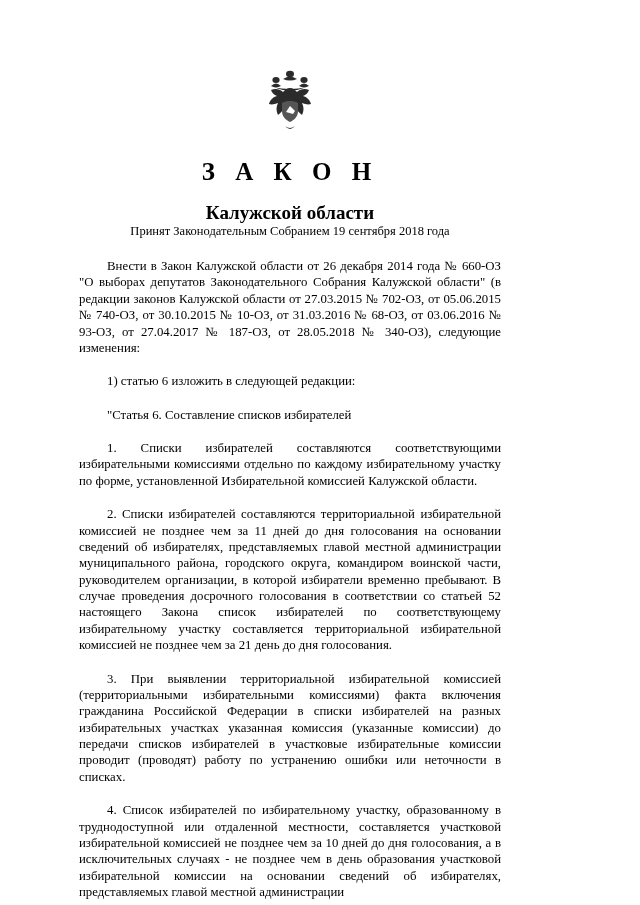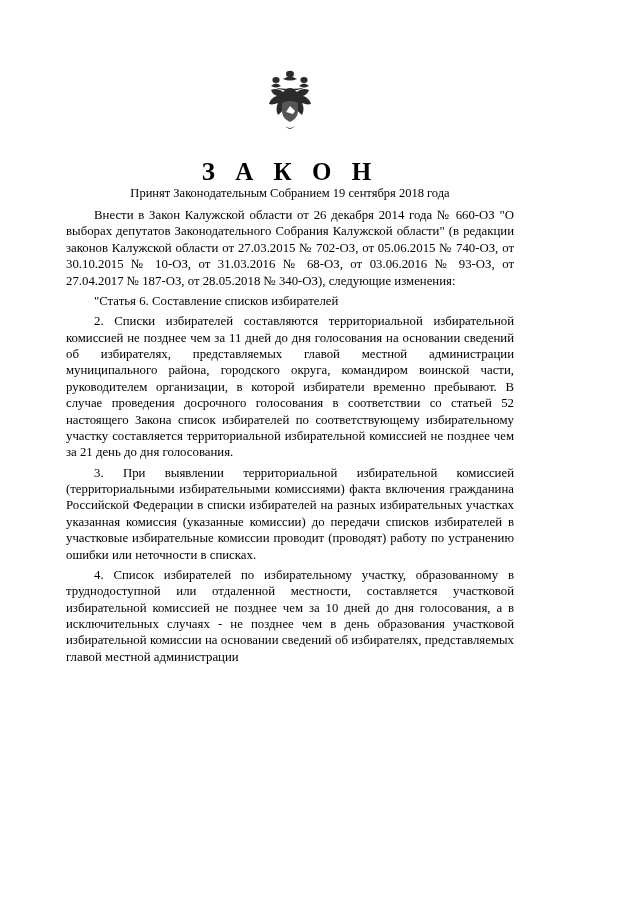--- a/index.html
+++ b/index.html
@@ -64,21 +64,21 @@
     font-size: 12.8px;
     font-weight: bold;
     margin-top: 36px;
     text-indent: 28px;
   }
   p.body-par {
     font-size: 12.8px;
     line-height: 1.28;
     text-align: justify;
     text-indent: 28px;
-    margin: 4px;
+    margin: 17px;
   }
   p.tight {
     margin-top: 0;
   }
   .spacer-sm { height: 2px; }
 </style>
 </head>
 <body>
 
 <div class="page">
@@ -115,26 +115,29 @@
 
         <path d="M27 33 c-5 0 -8 2 -8 2 v8 c0 6 4 9 8 11 c4 -2 8 -5 8 -11 v-8 s-3 -2 -8 -2 z" fill="#555"></path>
         <path d="M23 44 l4 -6 l5 5 l-2 3 z" fill="#fff"></path>
 
         <path d="M22 58 q5 4 10 0 q-5 6 -10 0 z"></path>
       </g>
     </svg>
   </div>
 
   <div class="doc-title">З А К О Н</div>
+  <div class="doc-subtitle">Калужской области</div>
 
 
   <div class="doc-adopted">Принят Законодательным Собранием 19 сентября 2018 года</div>
 
 
   <div class="spacer-sm"></div>
 
   <p class="body-par">Внести в Закон Калужской области от 26 декабря 2014 года № 660-ОЗ "О выборах депутатов Законодательного Собрания Калужской области" (в редакции законов Калужской области от 27.03.2015 № 702-ОЗ, от 05.06.2015 № 740-ОЗ, от 30.10.2015 № 10-ОЗ, от 31.03.2016 № 68-ОЗ, от 03.06.2016 № 93-ОЗ, от 27.04.2017 № 187-ОЗ, от 28.05.2018 № 340-ОЗ), следующие изменения:</p>
+  <p class="body-par tight">1) статью 6 изложить в следующей редакции:</p>
   <p class="body-par tight">"Статья 6. Составление списков избирателей</p>
+  <p class="body-par tight">1. Списки избирателей составляются соответствующими избирательными комиссиями отдельно по каждому избирательному участку по форме, установленной Избирательной комиссией Калужской области.</p>
   <p class="body-par tight">2. Списки избирателей составляются территориальной избирательной комиссией не позднее чем за 11 дней до дня голосования на основании сведений об избирателях, представляемых главой местной администрации муниципального района, городского округа, командиром воинской части, руководителем организации, в которой избиратели временно пребывают. В случае проведения досрочного голосования в соответствии со статьей 52 настоящего Закона список избирателей по соответствующему избирательному участку составляется территориальной избирательной комиссией не позднее чем за 21 день до дня голосования.</p>
   <p class="body-par tight">3. При выявлении территориальной избирательной комиссией (территориальными избирательными комиссиями) факта включения гражданина Российской Федерации в списки избирателей на разных избирательных участках указанная комиссия (указанные комиссии) до передачи списков избирателей в участковые избирательные комиссии проводит (проводят) работу по устранению ошибки или неточности в списках.</p>
   <p class="body-par tight">4. Список избирателей по избирательному участку, образованному в труднодоступной или отдаленной местности, составляется участковой избирательной комиссией не позднее чем за 10 дней до дня голосования, а в исключительных случаях - не позднее чем в день образования участковой избирательной комиссии на основании сведений об избирателях, представляемых главой местной администрации</p>
 
 </div>
 
 </body></html>

